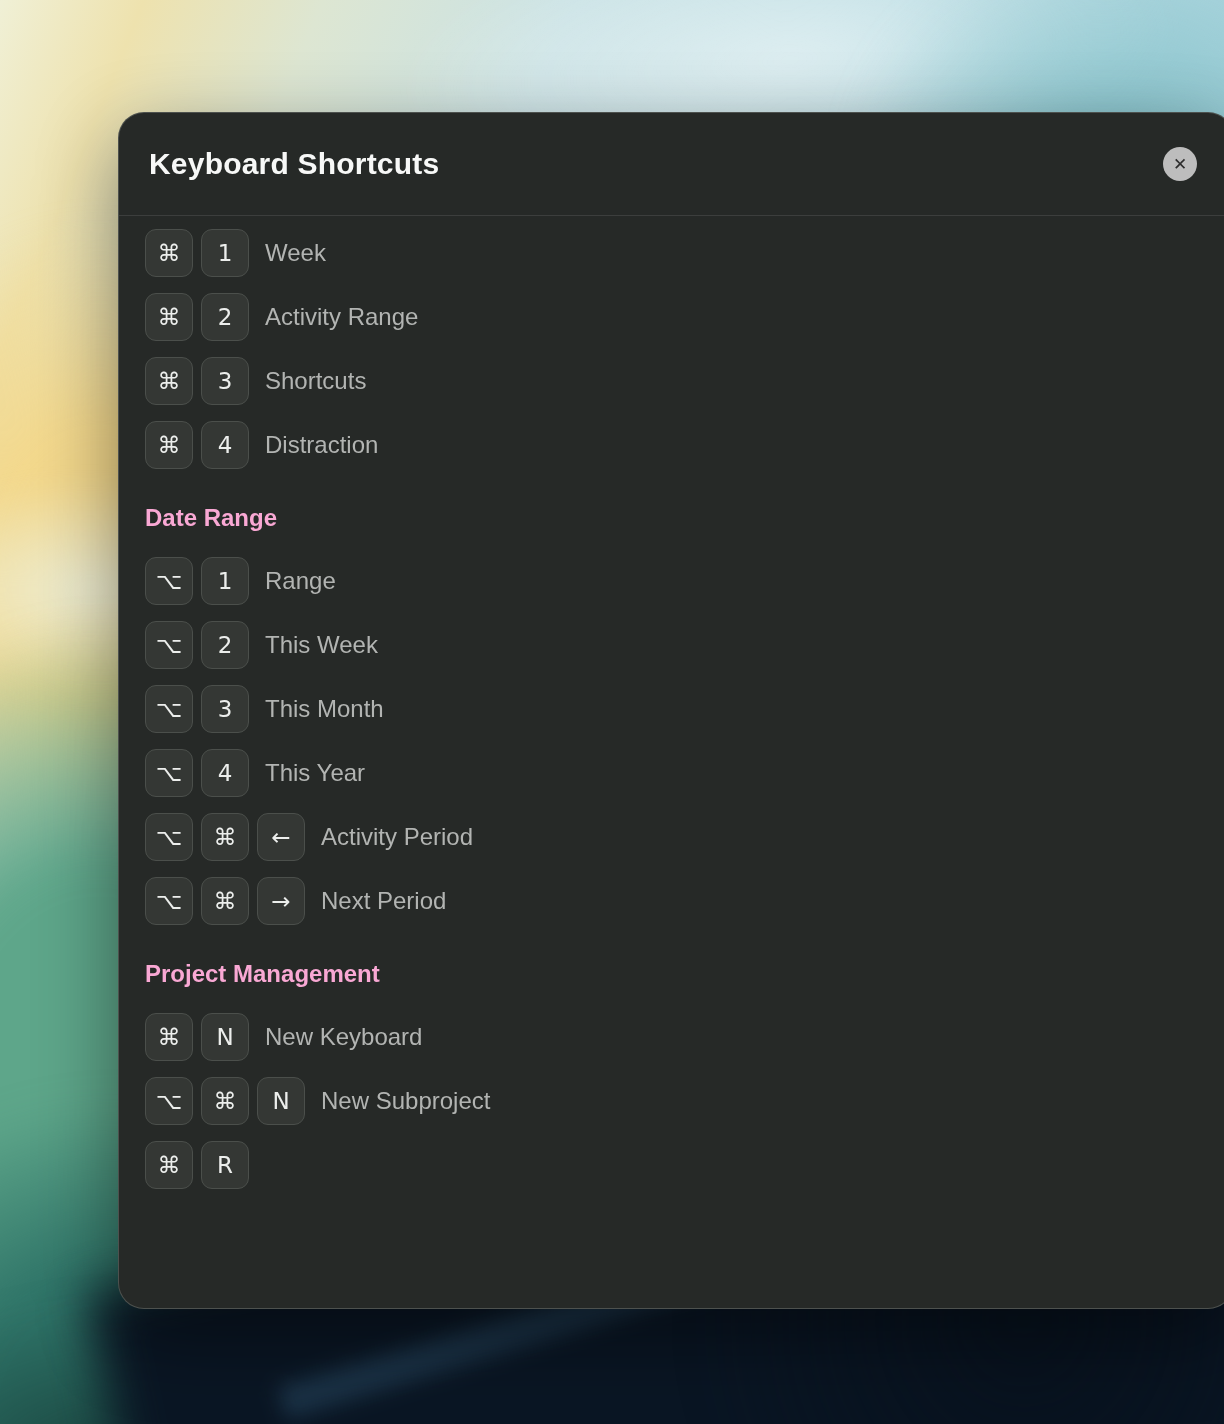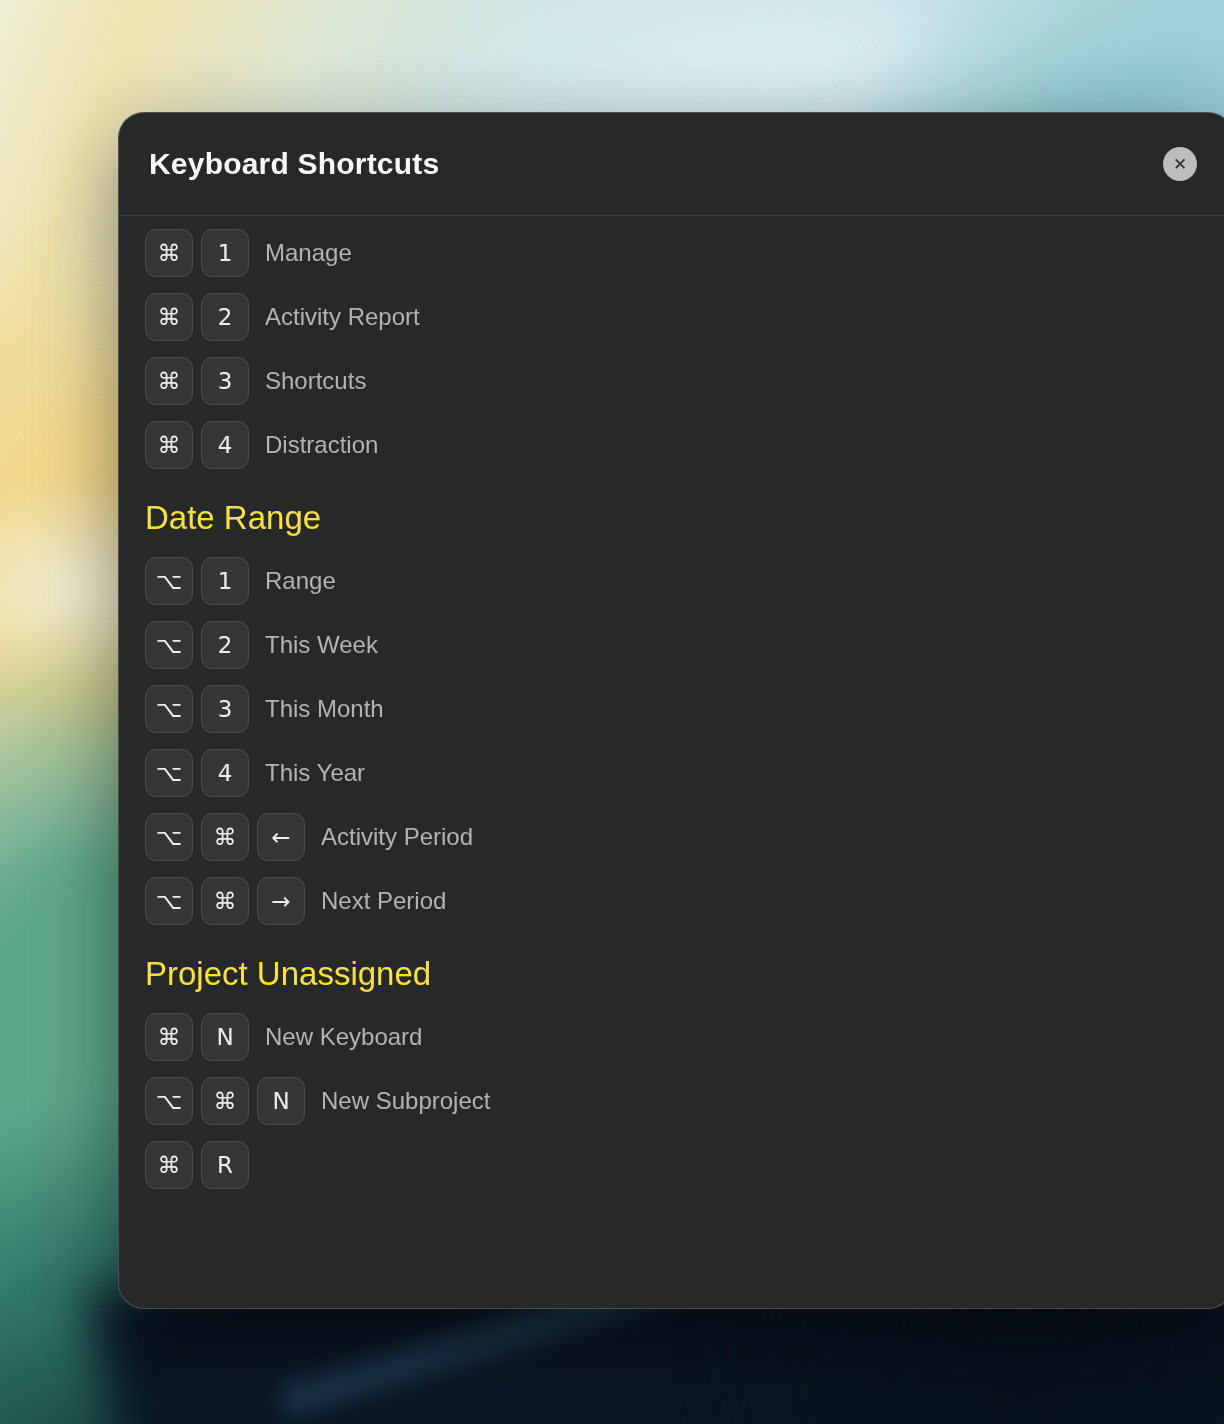--- a/index.html
+++ b/index.html
@@ -173,24 +173,24 @@
     font-weight: 500;
     color: #eceeec;
   }
   .shortcut-label {
     margin-left: 8px;
     font-size: 24px;
     color: #b2b4b2;
   }
   .section-heading {
     margin: 34px 0 24px;
-    font-size: 33px;
+    font-size: 24px;
     line-height: 30px;
-    font-weight: 400;
-    color: #fde047;
+    font-weight: 700;
+    color: #f9a8d4;
   }
 </style>
 </head>
 <body>
 
 <div class="wallpaper">
   <div class="paint p-white-stroke"></div>
   <div class="paint p-teal-topright"></div>
   <div class="paint p-yellow-right-soft"></div>
   <div class="paint p-dark-right"></div>
@@ -214,26 +214,26 @@
     <button class="close-btn">
       <span>✕</span>
     </button>
   </div>
 
   <div class="content">
 
     <div class="srow">
       <span class="key">⌘</span>
       <span class="key">1</span>
-      <span class="shortcut-label">Manage</span>
+      <span class="shortcut-label">Week</span>
     </div>
     <div class="srow">
       <span class="key">⌘</span>
       <span class="key">2</span>
-      <span class="shortcut-label">Activity Report</span>
+      <span class="shortcut-label">Activity Range</span>
     </div>
     <div class="srow">
       <span class="key">⌘</span>
       <span class="key">3</span>
       <span class="shortcut-label">Shortcuts</span>
     </div>
     <div class="srow">
       <span class="key">⌘</span>
       <span class="key">4</span>
       <span class="shortcut-label">Distraction</span>
@@ -267,21 +267,21 @@
       <span class="key">←</span>
       <span class="shortcut-label">Activity Period</span>
     </div>
     <div class="srow">
       <span class="key">⌥</span>
       <span class="key">⌘</span>
       <span class="key">→</span>
       <span class="shortcut-label">Next Period</span>
     </div>
 
-    <h2 class="section-heading">Project Unassigned</h2>
+    <h2 class="section-heading">Project Management</h2>
     <div class="srow">
       <span class="key">⌘</span>
       <span class="key">N</span>
       <span class="shortcut-label">New Keyboard</span>
     </div>
     <div class="srow">
       <span class="key">⌥</span>
       <span class="key">⌘</span>
       <span class="key">N</span>
       <span class="shortcut-label">New Subproject</span>

